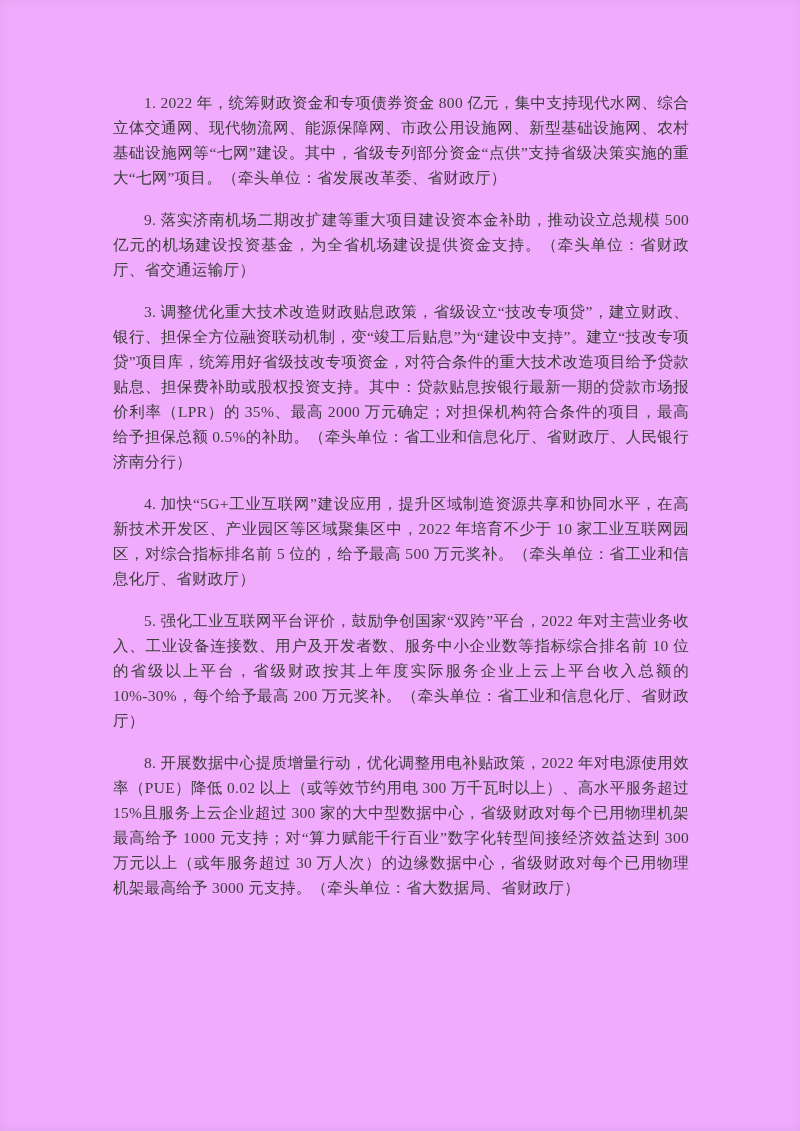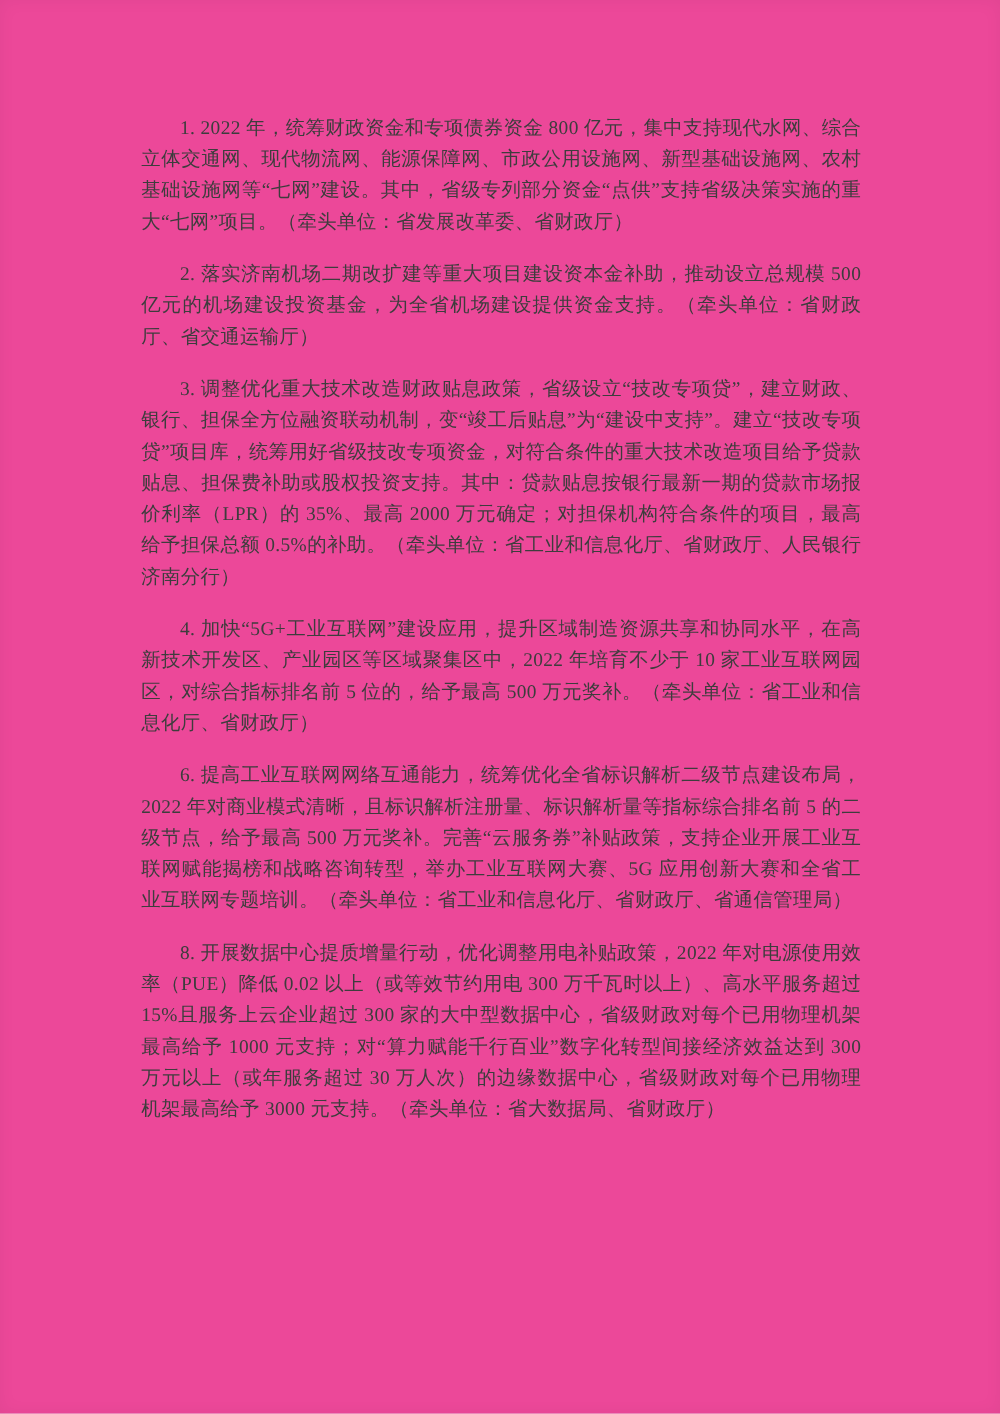--- a/index.html
+++ b/index.html
@@ -5,21 +5,21 @@
   html, body {
     margin: 0;
     padding: 0;
     background: #f3f3f2;
   }
   .page {
     position: relative;
     width: 800px;
     height: 1131px;
     margin: 0 auto;
-    background: #ec4899;
+    background: #f0abfc;
     box-shadow: inset 0 0 14px rgba(0,0,0,0.05);
     overflow: hidden;
     box-sizing: border-box;
   }
   .doc-body {
     position: absolute;
     top: 90px;
     left: 113px;
     width: 576px;
     font-family: "Liberation Serif", "DejaVu Serif", serif;
@@ -33,20 +33,20 @@
     margin: 0 0 17px 0;
     text-indent: 2em;
   }
 </style>
 </head>
 <body>
 
 <div class="page">
   <div class="doc-body">
     <p>1. 2022 年，统筹财政资金和专项债券资金 800 亿元，集中支持现代水网、综合立体交通网、现代物流网、能源保障网、市政公用设施网、新型基础设施网、农村基础设施网等“七网”建设。其中，省级专列部分资金“点供”支持省级决策实施的重大“七网”项目。（牵头单位：省发展改革委、省财政厅）</p>
-    <p>2. 落实济南机场二期改扩建等重大项目建设资本金补助，推动设立总规模 500 亿元的机场建设投资基金，为全省机场建设提供资金支持。（牵头单位：省财政厅、省交通运输厅）</p>
+    <p>9. 落实济南机场二期改扩建等重大项目建设资本金补助，推动设立总规模 500 亿元的机场建设投资基金，为全省机场建设提供资金支持。（牵头单位：省财政厅、省交通运输厅）</p>
     <p>3. 调整优化重大技术改造财政贴息政策，省级设立“技改专项贷”，建立财政、银行、担保全方位融资联动机制，变“竣工后贴息”为“建设中支持”。建立“技改专项贷”项目库，统筹用好省级技改专项资金，对符合条件的重大技术改造项目给予贷款贴息、担保费补助或股权投资支持。其中：贷款贴息按银行最新一期的贷款市场报价利率（LPR）的 35%、最高 2000 万元确定；对担保机构符合条件的项目，最高给予担保总额 0.5%的补助。（牵头单位：省工业和信息化厅、省财政厅、人民银行济南分行）</p>
     <p>4. 加快“5G+工业互联网”建设应用，提升区域制造资源共享和协同水平，在高新技术开发区、产业园区等区域聚集区中，2022 年培育不少于 10 家工业互联网园区，对综合指标排名前 5 位的，给予最高 500 万元奖补。（牵头单位：省工业和信息化厅、省财政厅）</p>
-    <p>6. 提高工业互联网网络互通能力，统筹优化全省标识解析二级节点建设布局，2022 年对商业模式清晰，且标识解析注册量、标识解析量等指标综合排名前 5 的二级节点，给予最高 500 万元奖补。完善“云服务券”补贴政策，支持企业开展工业互联网赋能揭榜和战略咨询转型，举办工业互联网大赛、5G 应用创新大赛和全省工业互联网专题培训。（牵头单位：省工业和信息化厅、省财政厅、省通信管理局）</p>
+    <p>5. 强化工业互联网平台评价，鼓励争创国家“双跨”平台，2022 年对主营业务收入、工业设备连接数、用户及开发者数、服务中小企业数等指标综合排名前 10 位的省级以上平台，省级财政按其上年度实际服务企业上云上平台收入总额的 10%-30%，每个给予最高 200 万元奖补。（牵头单位：省工业和信息化厅、省财政厅）</p>
     <p>8. 开展数据中心提质增量行动，优化调整用电补贴政策，2022 年对电源使用效率（PUE）降低 0.02 以上（或等效节约用电 300 万千瓦时以上）、高水平服务超过 15%且服务上云企业超过 300 家的大中型数据中心，省级财政对每个已用物理机架最高给予 1000 元支持；对“算力赋能千行百业”数字化转型间接经济效益达到 300 万元以上（或年服务超过 30 万人次）的边缘数据中心，省级财政对每个已用物理机架最高给予 3000 元支持。（牵头单位：省大数据局、省财政厅）</p>
 
   </div>
 </div>
 
 </body></html>

